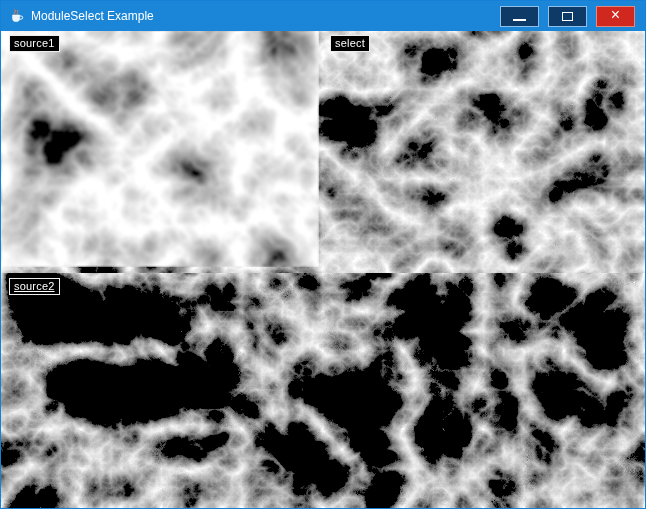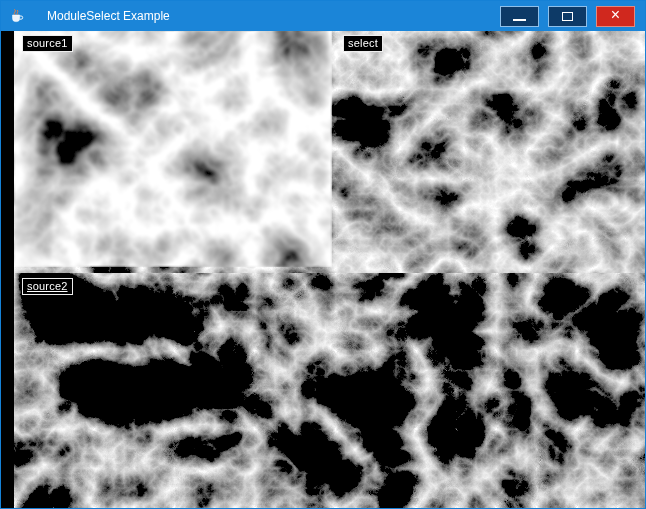--- a/index.html
+++ b/index.html
@@ -6,31 +6,31 @@
   .window{
     position:relative;width:646px;height:509px;box-sizing:border-box;
     border:1px solid #1581d6;background:#000;overflow:hidden;
     font-family:"Liberation Sans",sans-serif;
   }
   .titlebar{
     position:absolute;left:0;top:0;right:0;height:30px;background:#1b85d8;
     display:flex;align-items:center;z-index:10;
   }
   .app-icon{width:16px;height:16px;margin-left:7px;flex:0 0 auto;}
-  .title-text{color:#fff;font-size:12px;margin-left:23px;flex:1 1 auto;white-space:nowrap;}
+  .title-text{color:#fff;font-size:12px;margin-left:7px;flex:1 1 auto;white-space:nowrap;}
   .controls{display:flex;align-items:center;gap:9px;margin-right:10px;}
   .ctl{
     width:39px;height:21px;box-sizing:border-box;border:1px solid #8fc0ea;
     background:#0d3a67;display:flex;align-items:center;justify-content:center;cursor:pointer;
   }
   .ctl.close{background:#d0281e;border-color:#e2897f;}
   .min-glyph{width:13px;height:2px;background:#fff;margin-top:8px;}
   .max-glyph{width:11px;height:9px;box-sizing:border-box;border:1px solid #fff;background:transparent;}
   .close-glyph{color:#fff;font-size:16px;line-height:1;transform:translateY(-1px);}
-  .canvas{position:absolute;left:13px;top:29px;width:540px;height:478px;background:#000;}
+  .canvas{position:absolute;left:0;top:29px;width:540px;height:478px;background:#000;}
   .panel{position:absolute;display:block;}
   .noise-label{
     position:absolute;background:#000;color:#fff;font-size:11px;line-height:13px;
     padding:1px 4px;border:1px solid #ededed;z-index:5;letter-spacing:0.2px;
   }
 </style>
 </head>
 <body>
 
 <div class="window">

